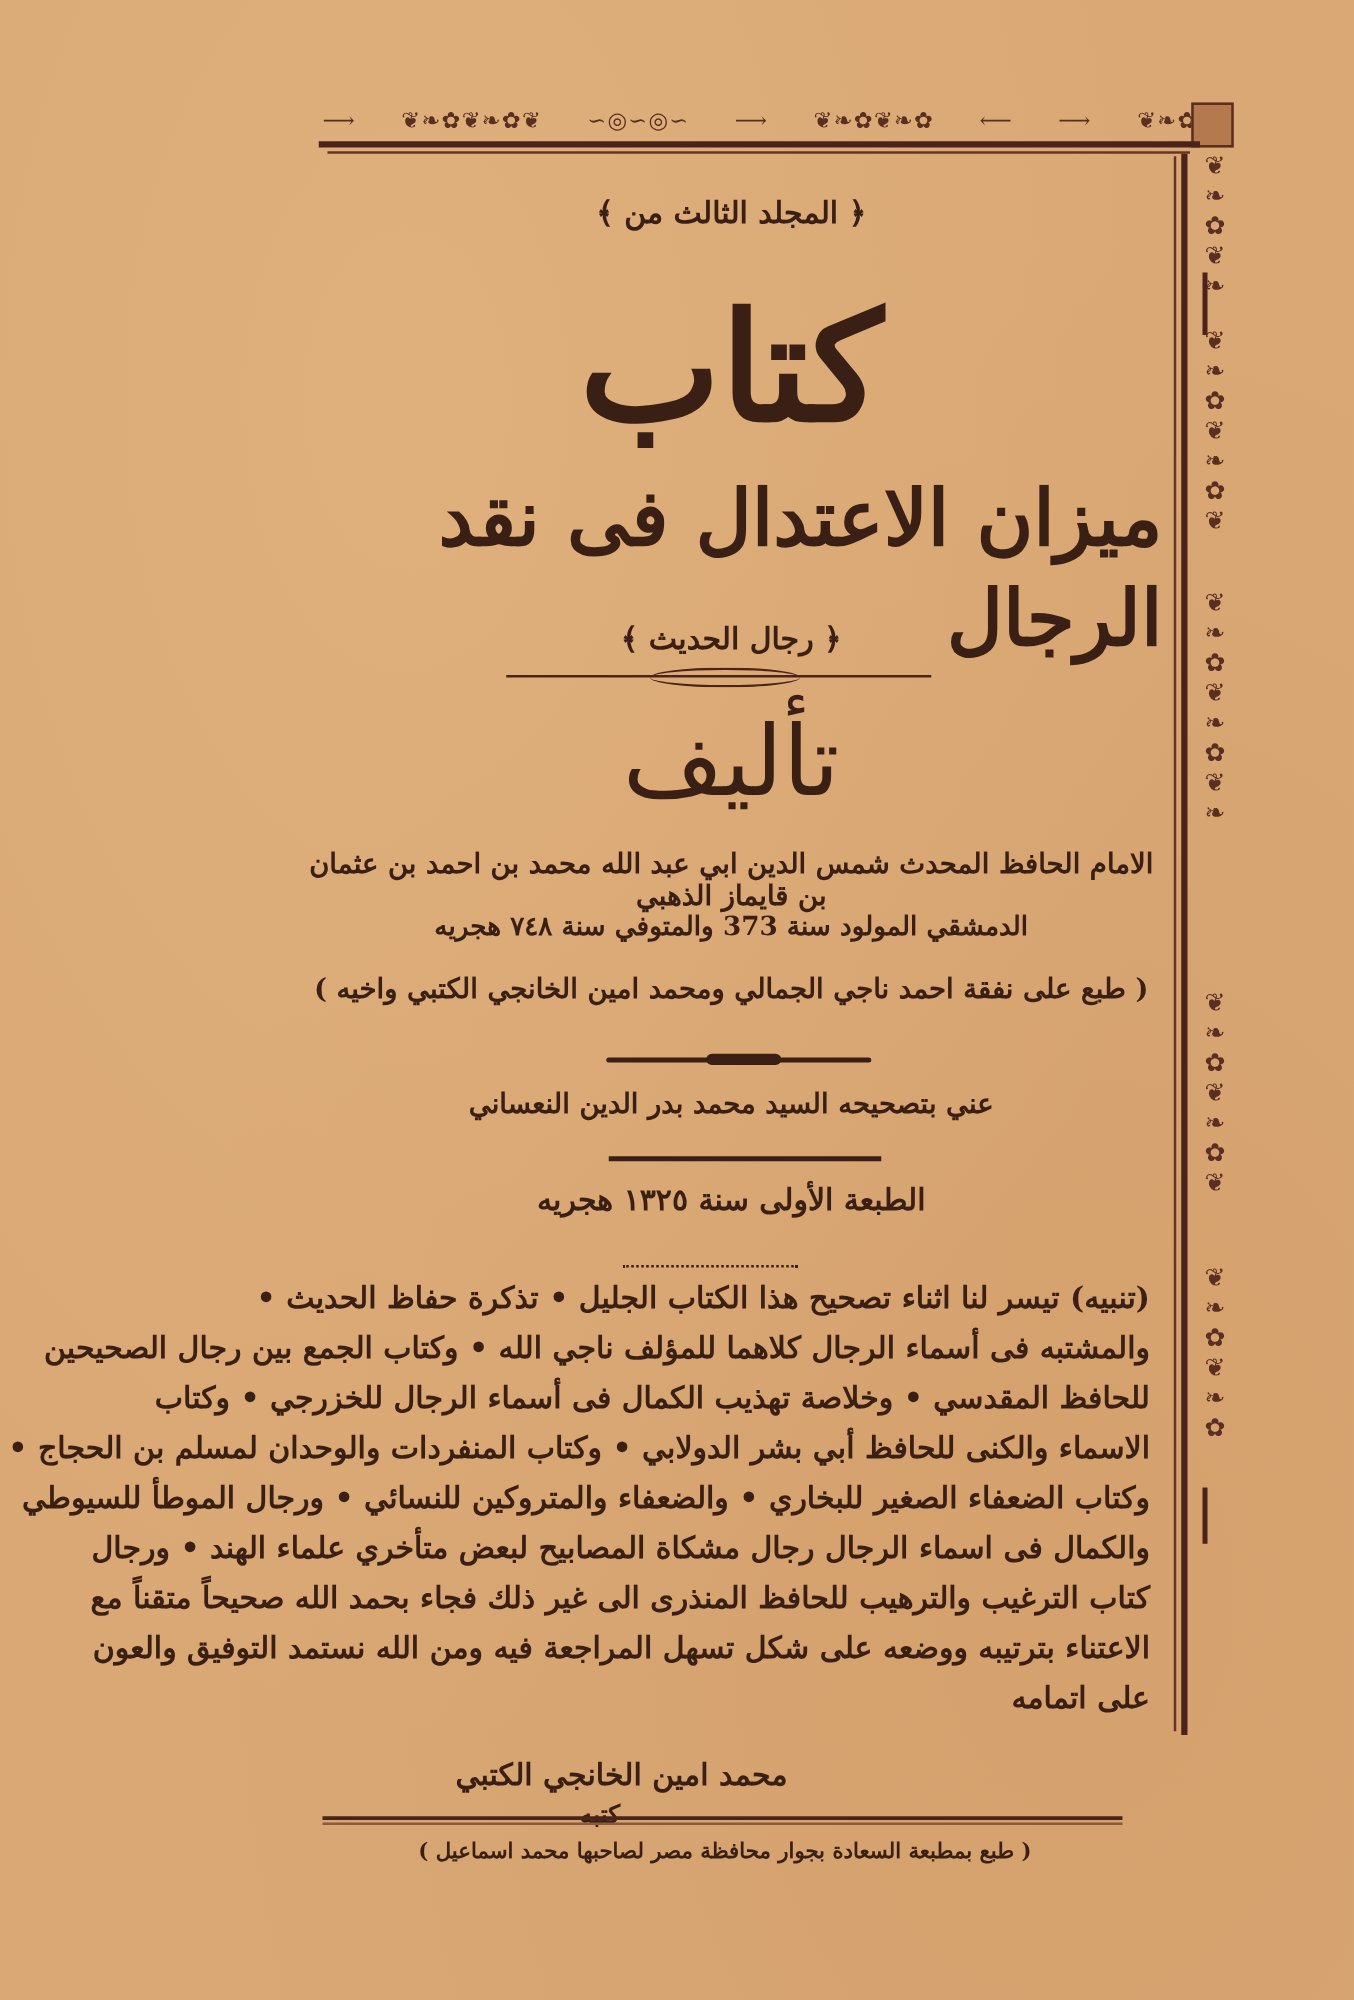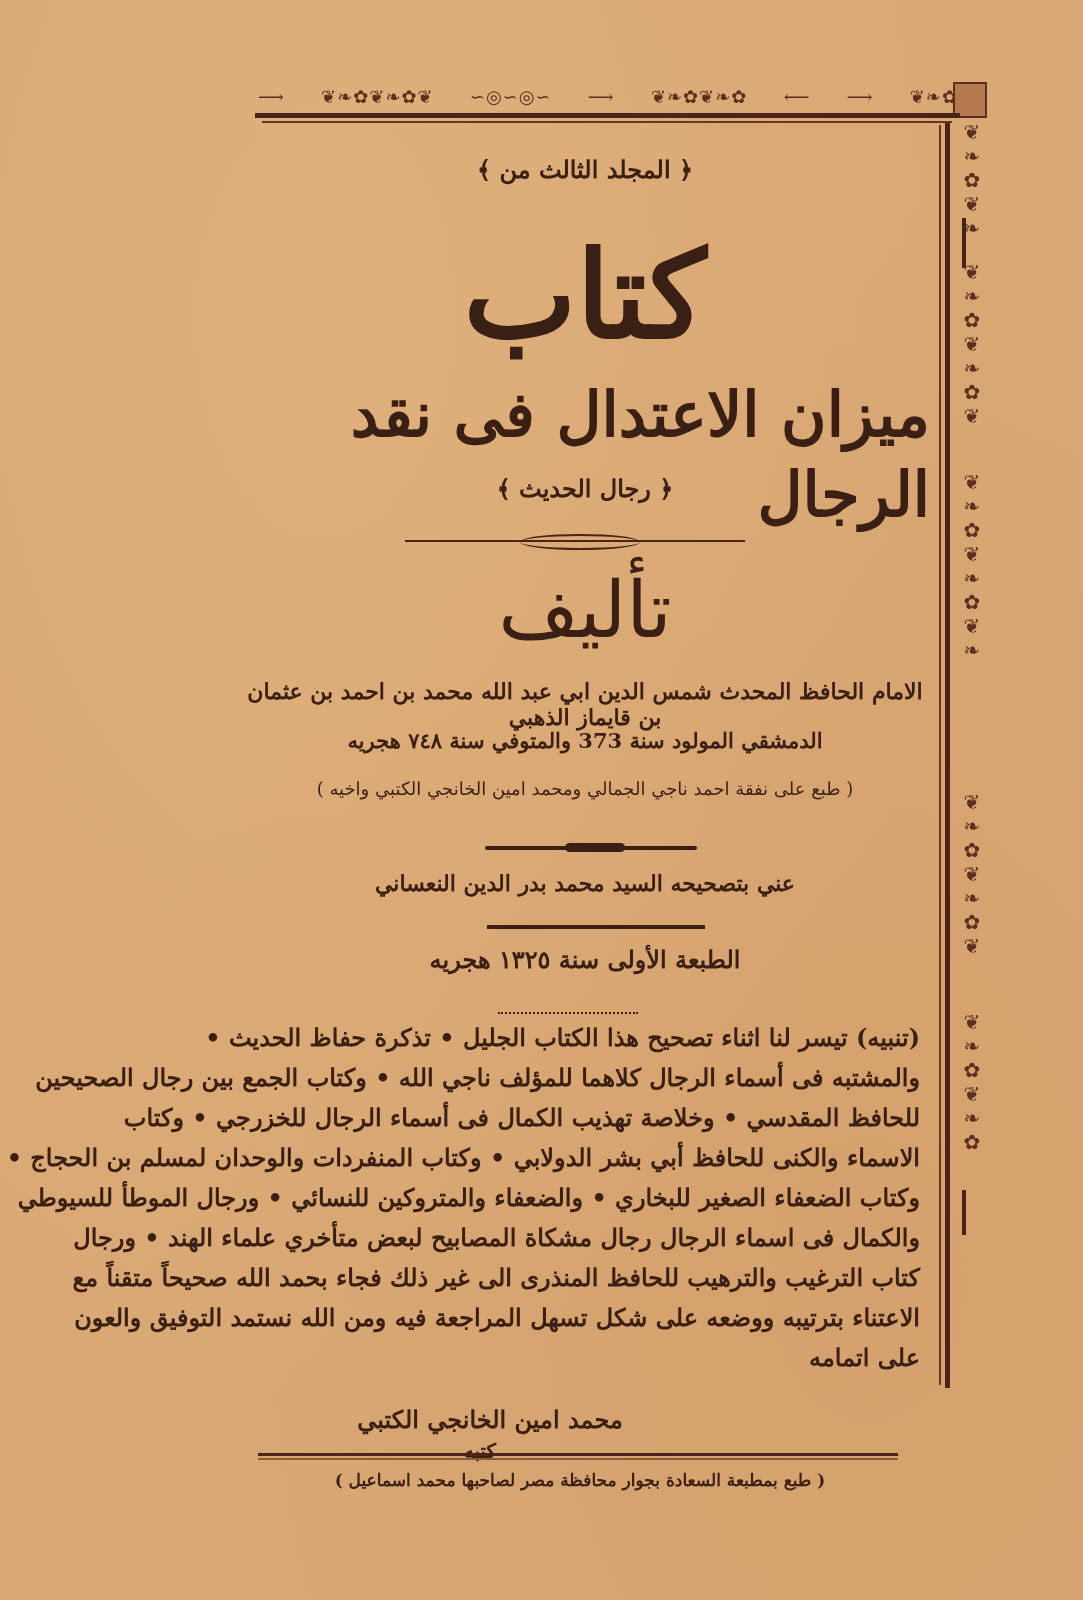--- a/index.html
+++ b/index.html
@@ -32,42 +32,42 @@
     }
     .corner-ornament { position: absolute; left: 953px; top: 82px; width: 30px; height: 32px; border: 2px solid #5a2e20; background: #b47a4e; }
     .arrow-down, .arrow-up { position: absolute; left: 962px; width: 4px; background: #4a241a; }
     .arrow-down { top: 218px; height: 50px; }
     .arrow-up { top: 1190px; height: 45px; }
 
     .center { position: absolute; left: 240px; width: 690px; text-align: center; direction: rtl; }
     .volume { top: 155px; font-size: 24px; font-weight: bold; }
     .kitab { top: 225px; font-size: 120px; line-height: 140px; font-weight: bold; letter-spacing: 4px; }
     .title { top: 375px; font-size: 62px; line-height: 80px; font-weight: bold; text-align: right; }
-    .subtitle { top: 474px; font-size: 24px; font-weight: bold; }
+    .subtitle { top: 496px; font-size: 24px; font-weight: bold; }
     .orn-rule { position: absolute; left: 405px; top: 540px; width: 340px; height: 2px; background: #4a241a; }
     .orn-rule-mid { position: absolute; left: 520px; top: 534px; width: 120px; height: 12px; border-top: 2px solid #4a241a; border-bottom: 2px solid #4a241a; border-radius: 50%; }
     .talif { top: 560px; font-size: 78px; line-height: 100px; font-weight: normal; }
     .author1 { top: 678px; font-size: 22px; font-weight: bold; }
     .author2 { top: 728px; font-size: 21px; font-weight: bold; }
-    .printed-by { top: 778px; font-size: 18px; font-weight: normal; }
+    .printed-by { top: 778px; font-size: 22px; font-weight: bold; }
     .rule-a { position: absolute; left: 485px; top: 846px; width: 212px; height: 4px; background: #3a1f14; border-radius: 2px; }
     .rule-a-dots { position: absolute; left: 565px; top: 843px; width: 60px; height: 9px; background: #3a1f14; border-radius: 5px; }
     .corrector { top: 870px; font-size: 22px; font-weight: bold; }
     .rule-b { position: absolute; left: 487px; top: 925px; width: 218px; height: 4px; background: #3a1f14; }
     .edition { top: 945px; font-size: 24px; font-weight: bold; }
     .rule-dots { position: absolute; left: 498px; top: 1012px; width: 140px; height: 0; border-top: 2px dotted #3a1f14; }
     .note {
       position: absolute; left: 232px; top: 1018px; width: 688px;
       direction: rtl; text-align: justify; text-align-last: right;
       font-size: 24px; line-height: 40px; font-weight: bold;
     }
     .note .line { display: block; white-space: nowrap; text-align: justify; text-align-last: justify; }
     .note .line.last { text-align-last: right; }
     .kataba { top: 1439px; left: 380px; width: 200px; font-size: 20px; font-weight: bold; }
-    .signer { top: 1405px; left: 350px; width: 280px; font-size: 24px; font-weight: bold; }
+    .signer { top: 1405px; left: 350px; width: 280px; font-size: 24px; font-weight: bold; text-align: right; }
     .bottom-rule-1 { position: absolute; left: 258px; top: 1453px; width: 640px; height: 3px; background: #4a241a; }
     .bottom-rule-2 { position: absolute; left: 258px; top: 1458px; width: 640px; height: 2px; background: #8a5a3c; }
     .press { top: 1470px; left: 330px; width: 500px; font-size: 17px; font-weight: bold; }
   </style>
 </head>
 <body>
 
 <div class="top-ornament">
   <span>⟶</span>
   <span>❦❧✿❦❧✿❦</span>

